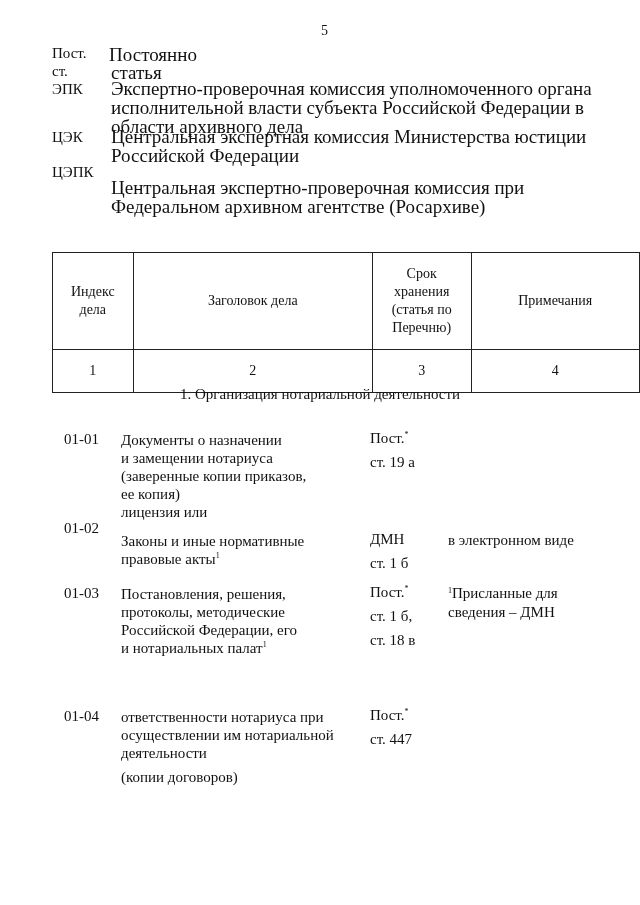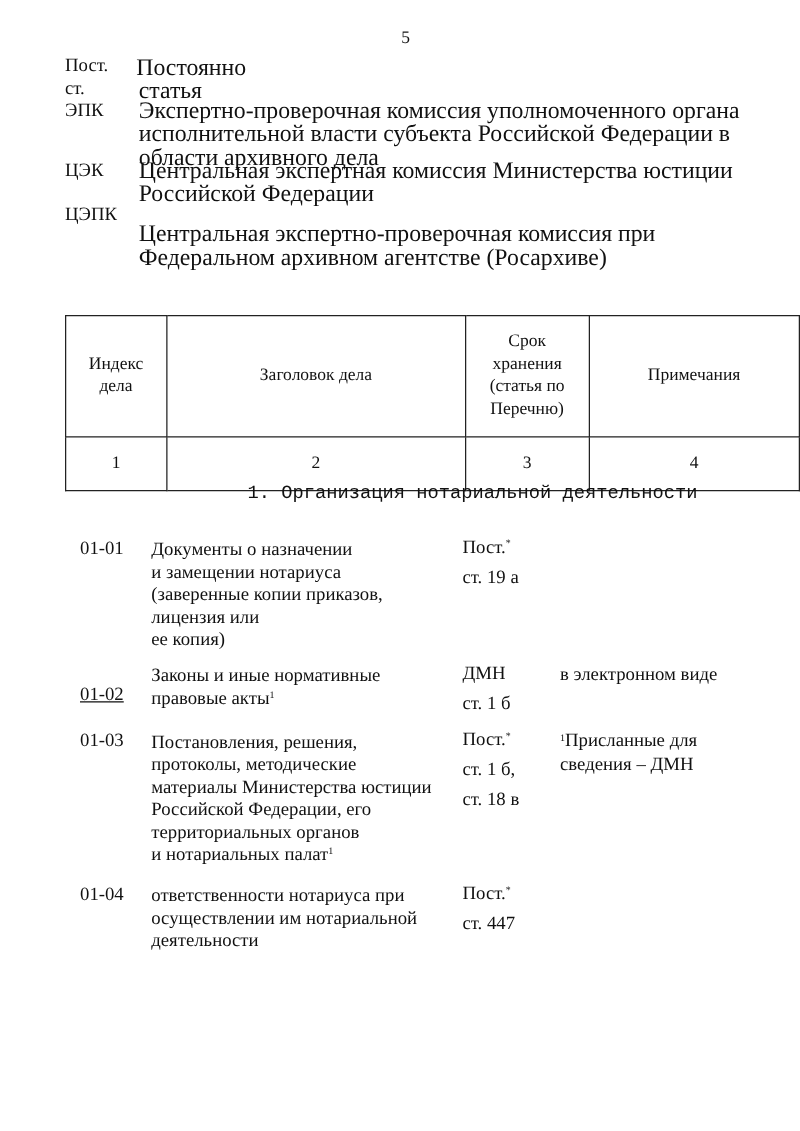--- a/index.html
+++ b/index.html
@@ -56,77 +56,76 @@
   </tr>
   <tr style="height:32px;">
     <td>1</td>
     <td>2</td>
     <td>3</td>
     <td>4</td>
   </tr>
 </tbody>
   </table>
 
-<div class="abs section-title" style="left:198px; top:386px;font-family:Liberation Mono, monospace;">1. Организация нотариальной деятельности</div>
+<div class="abs section-title" style="left:180px; top:386px;">1. Организация нотариальной деятельности</div>
 
 <div>
   <div class="abs row-idx" style="left:64px; top:431px;">01-01</div>
   <div class="abs row-title" style="left:121px; top:431px;">
     <div>Документы о назначении</div>
     <div>и замещении нотариуса</div>
     <div>(заверенные копии приказов,</div>
+    <div>ее копия)</div>
     <div>лицензия или</div>
-    <div>ее копия)</div>
   </div>
   <div class="abs row-term" style="left:370px; top:426px;">
     <div><span>Пост.</span><sup>*</sup></div>
     <div>ст. 19 а</div>
   </div>
 </div>
 
 <div>
-  <div class="abs row-idx" style="left:64px; top:548px;text-decoration:underline;">01-02</div>
+  <div class="abs row-idx" style="left:64px; top:520px;">01-02</div>
   <div class="abs row-title" style="left:121px; top:532px;">
     <div>Законы и иные нормативные</div>
     <div><span>правовые акты</span><sup>1</sup></div>
   </div>
   <div class="abs row-term" style="left:370px; top:527px;">
     <div>ДМН</div>
     <div>ст. 1 б</div>
   </div>
   <div class="abs row-note" style="left:448px; top:531px;">
     <div>в электронном виде</div>
   </div>
 </div>
 
 <div>
   <div class="abs row-idx" style="left:64px; top:585px;">01-03</div>
   <div class="abs row-title" style="left:121px; top:585px; width:250px;">
     <div>Постановления, решения,</div>
     <div>протоколы, методические</div>
-    <div>материалы Министерства юстиции</div>
     <div>Российской Федерации, его</div>
-    <div>территориальных органов</div>
     <div><span>и нотариальных палат</span><sup>1</sup></div>
   </div>
   <div class="abs row-term" style="left:370px; top:580px;">
     <div><span>Пост.</span><sup>*</sup></div>
     <div>ст. 1 б,</div>
     <div>ст. 18 в</div>
   </div>
   <div class="abs row-note" style="left:448px; top:584px;">
     <div><sup>1</sup><span>Присланные для</span></div>
     <div>сведения – ДМН</div>
   </div>
 </div>
 
 <div>
   <div class="abs row-idx" style="left:64px; top:708px;">01-04</div>
   <div class="abs row-title" style="left:121px; top:708px; width:250px;">
     <div>ответственности нотариуса при</div>
     <div>осуществлении им нотариальной</div>
     <div>деятельности</div>
+    <div style="margin-top:6px;">(копии договоров)</div>
   </div>
   <div class="abs row-term" style="left:370px; top:703px;">
     <div><span>Пост.</span><sup>*</sup></div>
     <div>ст. 447</div>
   </div>
 </div>
 
 </body></html>

